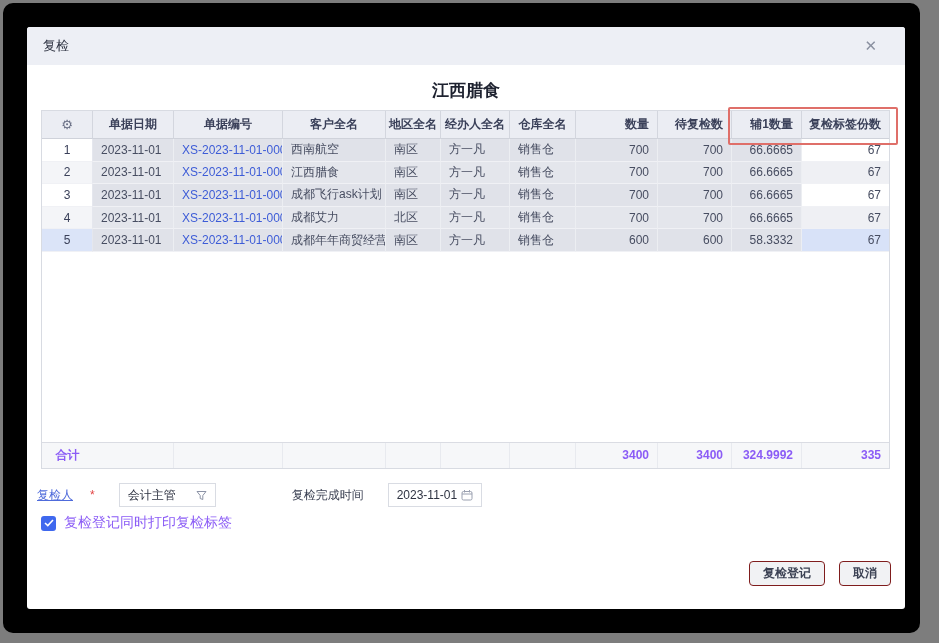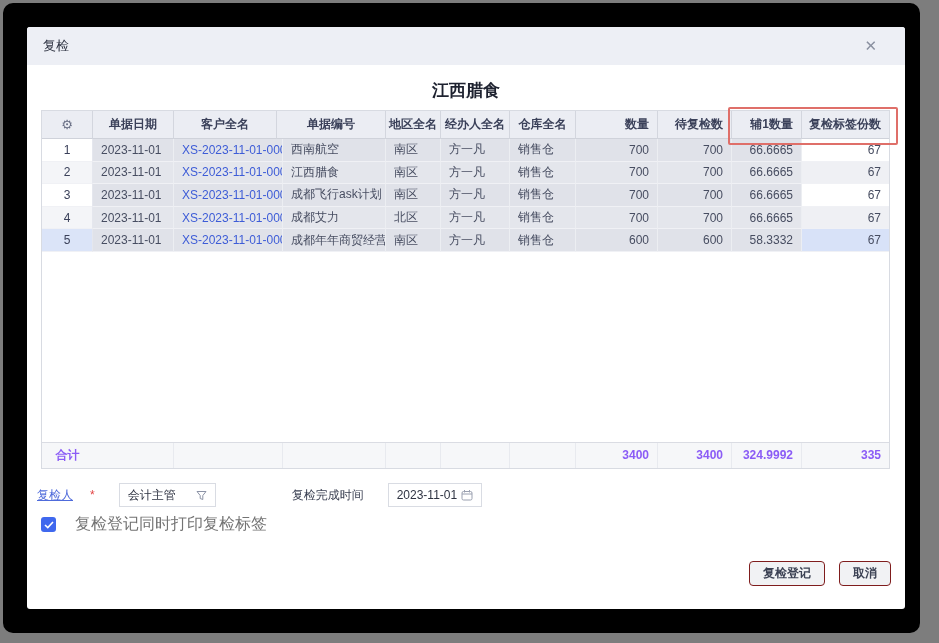--- a/index.html
+++ b/index.html
@@ -39,21 +39,21 @@
   
   .formrow{position:absolute;left:10px;top:455px;height:26px;display:flex;align-items:center;gap:16px;}
   .insp-label{font-size:12px;color:#4f6bdb;text-decoration:underline;cursor:pointer;}
   .req{color:#e24444;font-size:12px;margin-left:1px;}
   .input{height:24px;border:1px solid #d9dce3;border-radius:0;background:#fff;display:flex;align-items:center;justify-content:space-between;padding:0 8px;font-size:12px;color:#2e3342;box-sizing:border-box;}
   .sel-input{width:97px;margin-left:8px;}
   .time-label{margin-left:60px;font-size:12px;color:#3b4153;}
   .date-input{width:94px;margin-left:8px;}
   .checkrow{position:absolute;left:14px;top:487px;display:flex;align-items:center;}
   .checkbox{width:15px;height:15px;background:#3f68ee;border-radius:3px;display:flex;align-items:center;justify-content:center;cursor:pointer;}
-  .checklabel{margin-left:19px;font-size:16px;color:#737373;}
+  .checklabel{margin-left:8px;font-size:14px;color:#8b5cf6;}
   .btns{position:absolute;right:14px;top:534px;display:flex;gap:14px;}
   .btn{height:23px;padding:0 13px;background:#f1f2f4;border:1px solid #7f1d1d;border-radius:4px;font-size:12px;color:#3b4153;display:flex;align-items:center;cursor:pointer;font-weight:bold;}
 </style>
 </head>
 <body>
 
 <div class="screen">
   <div class="dialog">
 
     <div class="titlebar">
@@ -62,22 +62,22 @@
     </div>
 
     <div class="heading">江西腊食</div>
 
     <div class="grid" style="position:absolute;">
       <div class="hrow">
         <div class="cell h w0">
             <span class="gear">⚙</span>
           </div>
         <div class="cell h w1">单据日期</div>
+        <div class="cell h w2">单据编号</div>
         <div class="cell h w3">客户全名</div>
-        <div class="cell h w2">单据编号</div>
         <div class="cell h w4">地区全名</div>
         <div class="cell h w5">经办人全名</div>
         <div class="cell h w6">仓库全名</div>
         <div class="cell h w7 num">数量</div>
         <div class="cell h w8 num">待复检数</div>
         <div class="cell h w9 num">辅1数量</div>
         <div class="cell h w10 num">复检标签份数</div>
       </div>
 
       <div class="brow">

